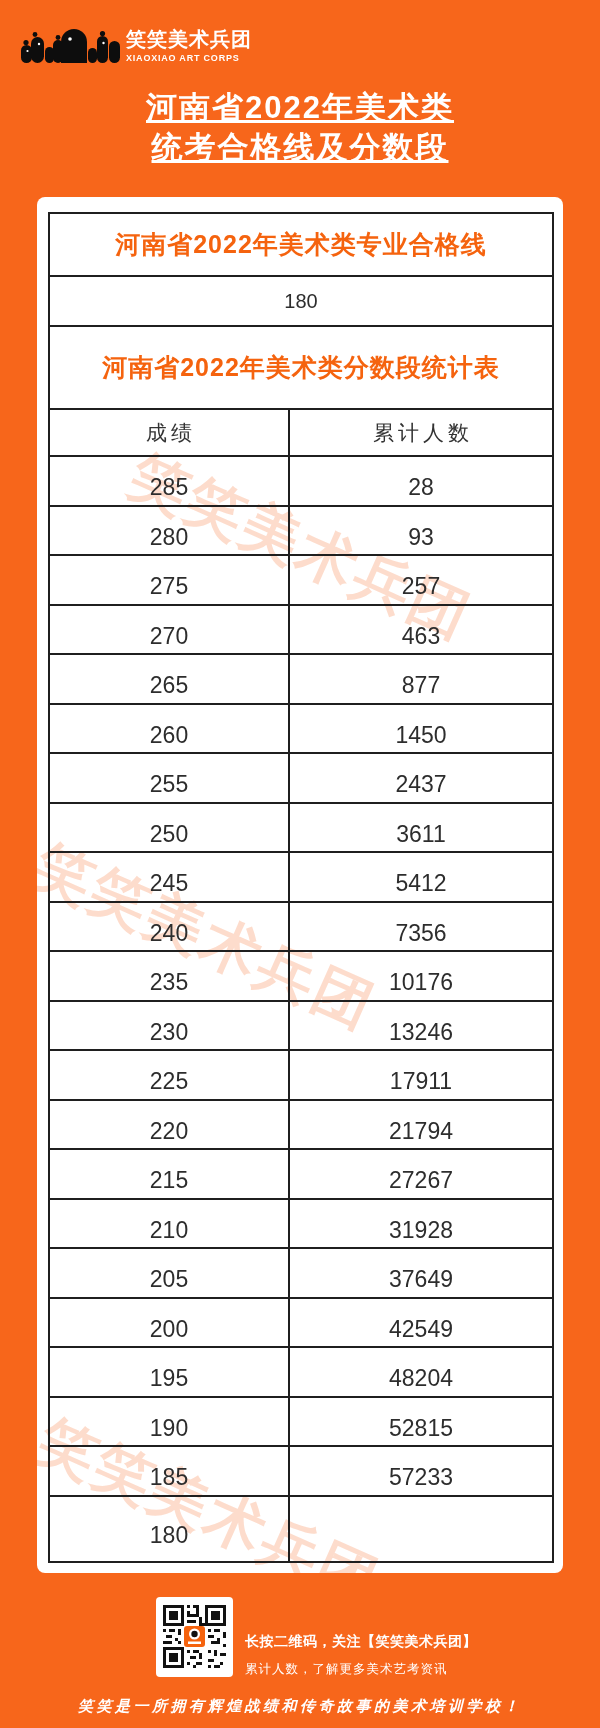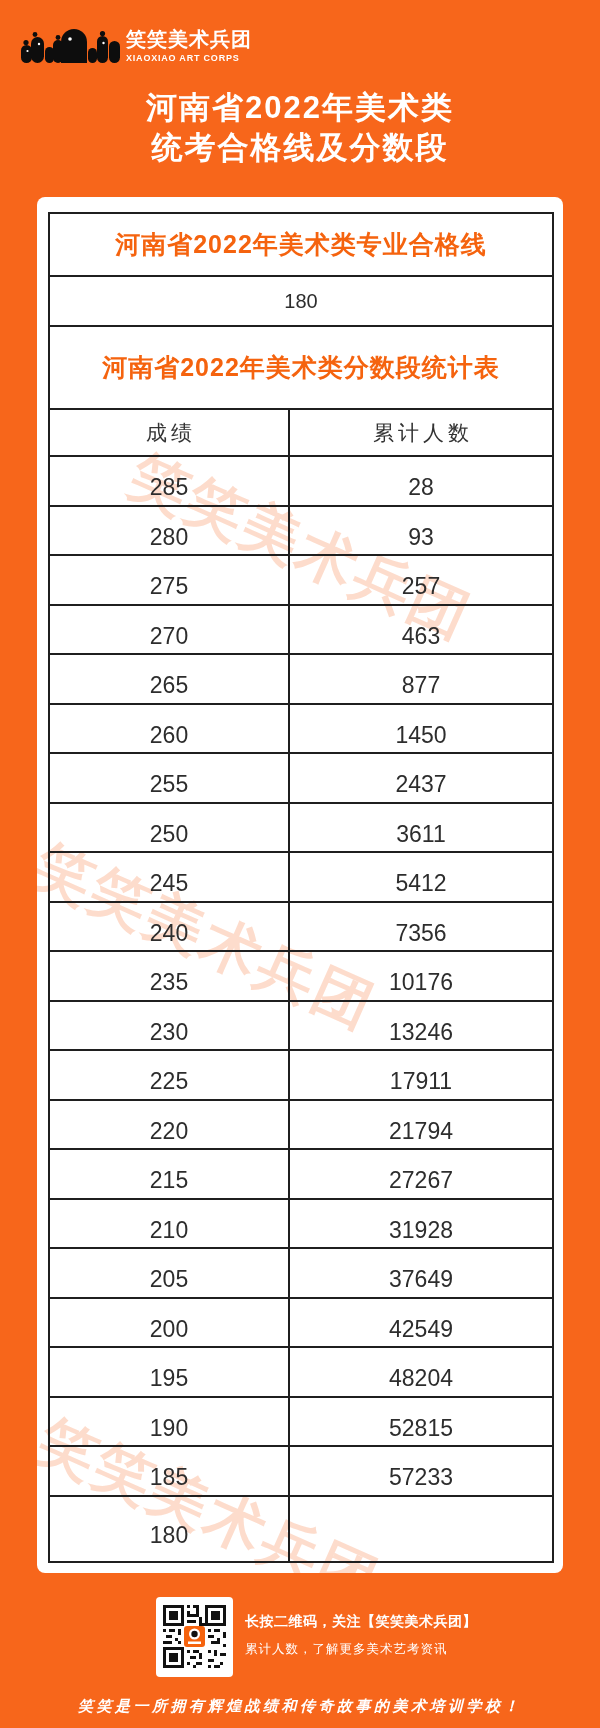--- a/index.html
+++ b/index.html
@@ -14,21 +14,21 @@
 
   
   .logo-wrap { position: absolute; left: 18px; top: 22px; display: flex; align-items: flex-start; }
   .logo-figures { width: 104px; height: 42px; display: block; }
   .logo-text { margin-left: 4px; padding-top: 7px; }
   .logo-cn { color: #ffffff; font-size: 20px; font-weight: bold; letter-spacing: 1px; line-height: 1.05; }
   .logo-en { color: #ffffff; font-size: 9px; font-weight: bold; letter-spacing: 0.8px; margin-top: 3px; }
 
   
   .main-title { position: absolute; top: 88px; left: 0; width: 100%; text-align: center; color: #ffffff; }
-  .main-title .line { font-size: 31px; font-weight: bold; letter-spacing: 2px; line-height: 40px; }
+  .main-title .line { font-size: 31px; font-weight: bold; letter-spacing: 2px; line-height: 40px; text-decoration: underline; }
 
   
   .panel {
     position: absolute; left: 37px; top: 197px;
     width: 526px; height: 1376px;
     background: #ffffff; border-radius: 8px;
     overflow: hidden;
   }
 
   .wm {
@@ -65,21 +65,21 @@
   .split { justify-content: flex-start; text-align: center; }
   .cell { display: flex; align-items: center; justify-content: center; height: 100%; }
   .c1 { width: 240px; border-right: 2px solid #1f1f1f; }
   .c2 { flex: 1; }
   .head-label { color: #333333; font-size: 21px; letter-spacing: 4px; text-indent: 4px; }
   .num { color: #2d2d2d; font-size: 23px; margin-top: 14px; }
 
   
   .qr-box { position: absolute; left: 156px; top: 1597px; }
   .qr-captions { position: absolute; left: 245px; top: 1613px; color: #ffffff; }
-  .qr-cap1 { font-size: 14px; font-weight: bold; letter-spacing: 0.5px; }
+  .qr-cap1 { font-size: 14px; font-weight: bold; letter-spacing: 0.5px; margin-top: 20px; }
   .qr-cap2 { font-size: 12.5px; letter-spacing: 1px; margin-top: 10px; }
   .tagline {
     position: absolute; top: 1697px; left: 0; width: 100%;
     text-align: center; color: #ffffff;
     font-size: 15px; font-weight: bold; letter-spacing: 3.5px; font-style: italic;
   }
 </style>
 </head>
 <body>
 

